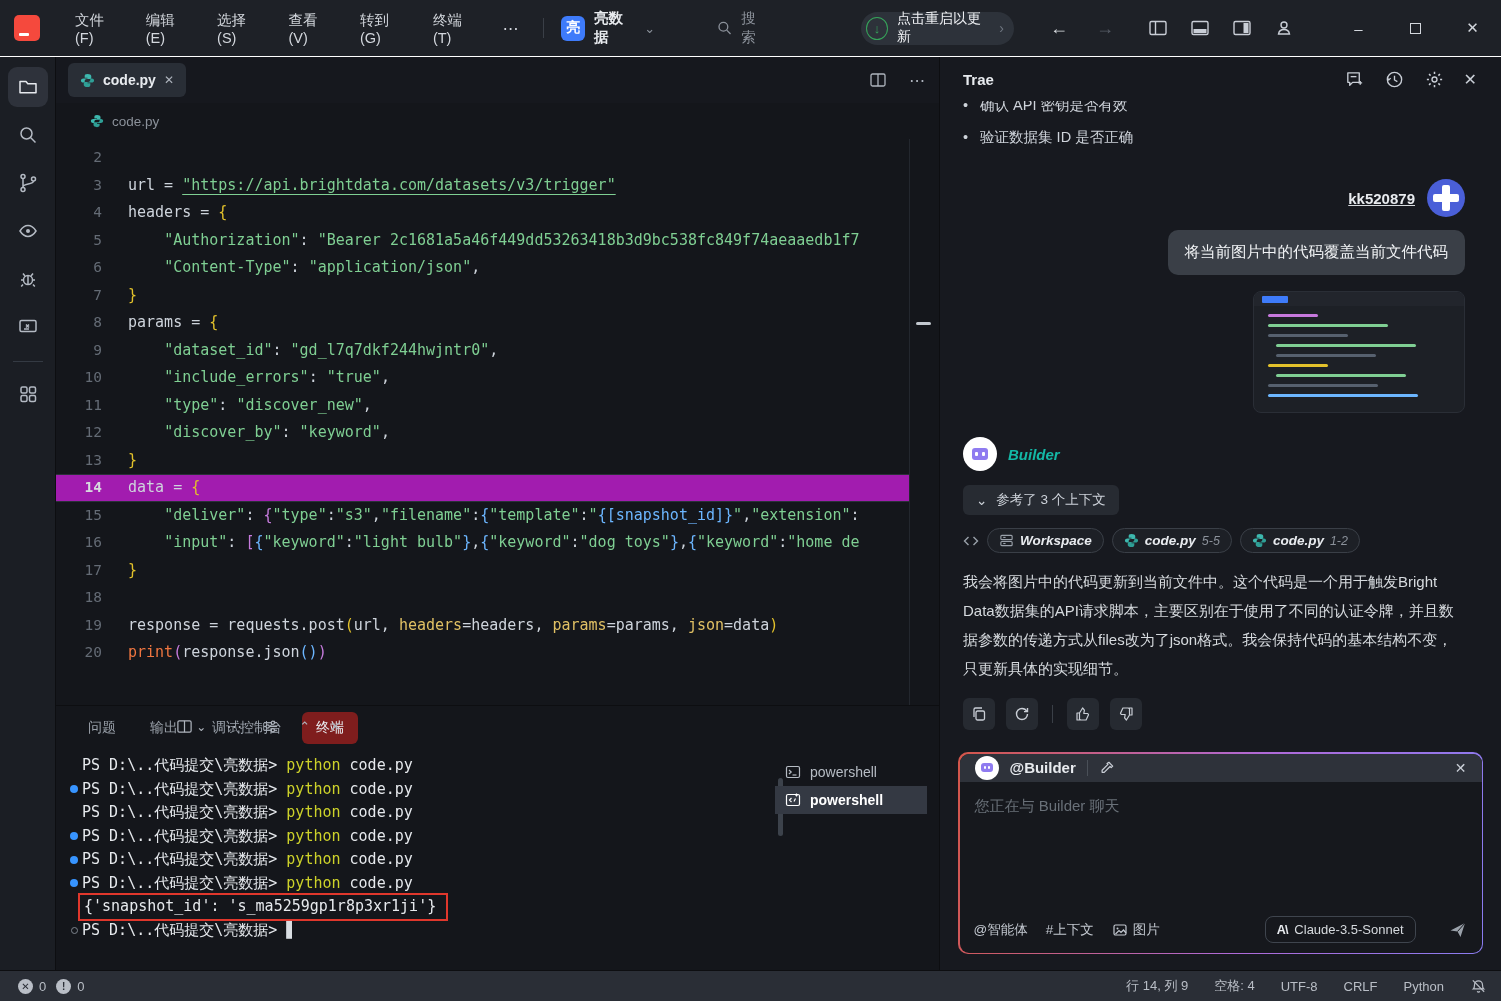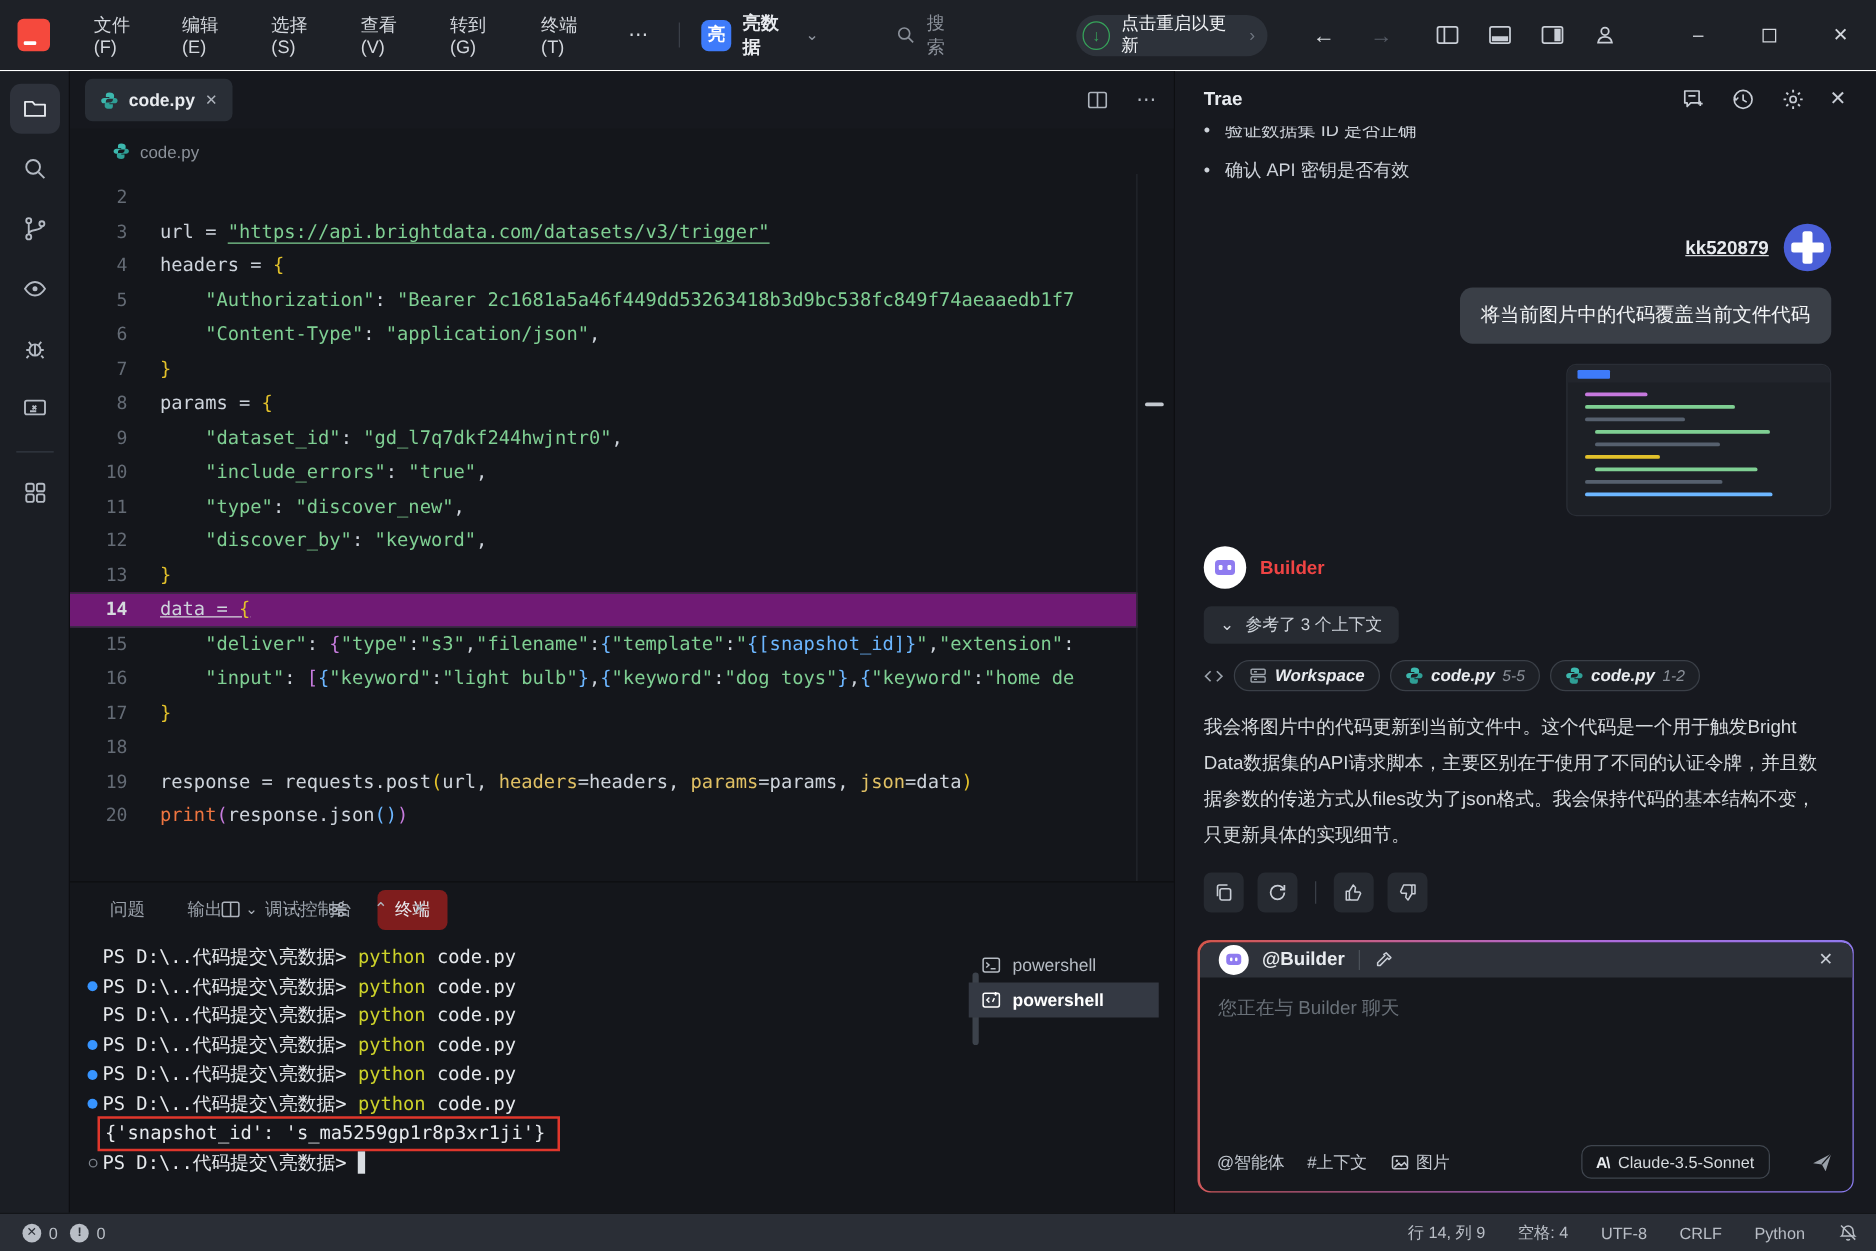--- a/index.html
+++ b/index.html
@@ -55,21 +55,21 @@
   .tabbar-right { margin-left:auto; margin-right:14px; display:flex; gap:22px; color:#aeb4bd; align-items:center; }
   .breadcrumb { height:36px; display:flex; align-items:center; gap:8px; padding-left:34px;
     color:#8b919a; font-size:13.5px; }
 
   .editor { position:relative; flex:1; overflow:hidden; font-family:"DejaVu Sans Mono","Liberation Mono",monospace; }
   .ruler { position:absolute; top:0; bottom:0; right:29px; border-left:1px solid #23272e; }
   .codewrap { padding-top:5px; }
   .line { height:27.5px; line-height:27.5px; font-size:15px; white-space:pre; margin-right:29px; overflow:hidden; }
   .line .ln { display:inline-block; width:72px; padding-right:26px; text-align:right;
     color:#646b75; font-size:14.5px; }
-  .line.current { background:#701a75; box-shadow:inset 0 1px 0 #2b3039, inset 0 -1px 0 #2b3039;text-decoration:underline; }
+  .line.current { background:#a21caf; box-shadow:inset 0 1px 0 #2b3039, inset 0 -1px 0 #2b3039; }
   .line.current .ln { color:#d6dade; font-weight:bold; }
   .c-pl{color:#ced4dc} .c-kw{color:#c67bdd} .c-str{color:#7fcf93}
   .c-strU{color:#7fcf93; text-decoration:underline; text-underline-offset:4px;}
   .c-y{color:#e2c12b} .c-p{color:#c67bdd} .c-b{color:#6cb6ff} .c-pr{color:#e0c064} .c-fn{color:#ee7540}
   .scroll-mark { position:absolute; right:8px; top:183px; width:15px; height:3px; background:#c3c8cf; border-radius:2px; }
 
   
   .panel { height:265px; border-top:1px solid #0d0e11; position:relative; background:#14161b; }
   .panel-tabs { height:44px; display:flex; align-items:center; gap:6px; padding-left:18px; }
   .ptab { font-size:14px; color:#9aa1aa; padding:7px 14px; border-radius:6px; }
@@ -113,21 +113,21 @@
   .thumb { margin-top:16px; width:212px; height:122px; border-radius:8px; background:#1d2026;
     border:1px solid #2a2e36; position:relative; overflow:hidden; }
   .thumb .t-bar { position:absolute; left:0; top:0; right:0; height:14px; background:#22252c; }
   .thumb .t-tab { position:absolute; left:8px; top:4px; width:26px; height:7px; background:#3e7bfa; border-radius:1px; }
   .thumb .tl { position:absolute; height:3px; border-radius:2px; }
   .builder-row { display:flex; align-items:center; gap:11px; margin-top:24px; }
   .builder-avatar { width:34px; height:34px; border-radius:50%; background:#fff; display:flex; align-items:center; justify-content:center; }
   .builder-face { width:16px; height:12px; border-radius:3px; background:#8f7bf0; position:relative; }
   .builder-face::before { content:""; position:absolute; left:3px; top:4px; width:3px; height:4px; background:#fff; border-radius:1px; }
   .builder-face::after { content:""; position:absolute; right:3px; top:4px; width:3px; height:4px; background:#fff; border-radius:1px; }
-  .builder-name { font-size:15px; font-weight:bold; color:#ef4444; }
+  .builder-name { font-size:15px; font-weight:bold; color:#14b8a6;font-style:italic; }
   .ctx-toggle { margin-top:14px; display:inline-flex; align-items:center; gap:9px;
     background:#272b32; border-radius:6px; padding:6px 13px; color:#ced3da; font-size:13.5px; }
   .chips-row { margin-top:13px; display:flex; align-items:center; gap:8px; color:#9aa1aa; }
   .chip { display:inline-flex; align-items:center; gap:6px; border:1px solid #3a3f47;
     background:#1d2026; border-radius:15px; padding:4px 11px; }
   .chip b { font-size:13.5px; font-style:italic; color:#e8ebef; }
   .chip .rng { font-size:12.5px; font-style:italic; color:#8b919a; }
   .answer { margin-top:14px; font-size:15px; line-height:29px; color:#d6dade; }
   .actions { margin-top:15px; display:flex; align-items:center; gap:11px; }
   .act-btn { width:32px; height:32px; background:#262a31; border-radius:6px; display:flex;
@@ -413,24 +413,24 @@
               <circle cx="11" cy="11" r="2.6" fill="none" stroke="currentColor" stroke-width="1.4"></circle>
               <path d="M11 3v2.2M11 16.8V19M19 11h-2.2M5.2 11H3M16.7 5.3l-1.6 1.6M6.9 15.1l-1.6 1.6M16.7 16.7l-1.6-1.6M6.9 6.9L5.3 5.3" stroke="currentColor" stroke-width="1.6"></path>
             </svg>
           <span style="font-weight:bold;">✕</span>
         </div>
       </div>
 
       <div class="chat-body">
         <ul class="bullets" id="bullets">
             <li>
-              <span>验证数据集 ID 是否正确</span>
+              <span>确认 API 密钥是否有效</span>
             </li>
             <li>
-              <span>确认 API 密钥是否有效</span>
+              <span>验证数据集 ID 是否正确</span>
             </li>
           </ul>
 
         <div class="user-row">
           <span class="user-name">kk520879</span>
           <div class="user-avatar"></div>
         </div>
 
         <div class="msg-col">
           <div class="bubble">将当前图片中的代码覆盖当前文件代码</div>

